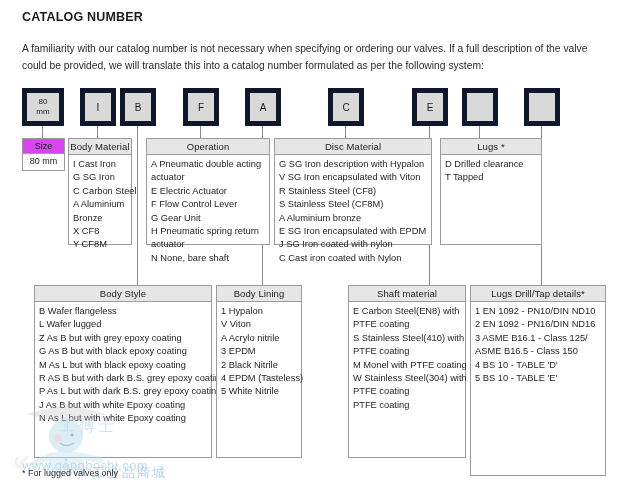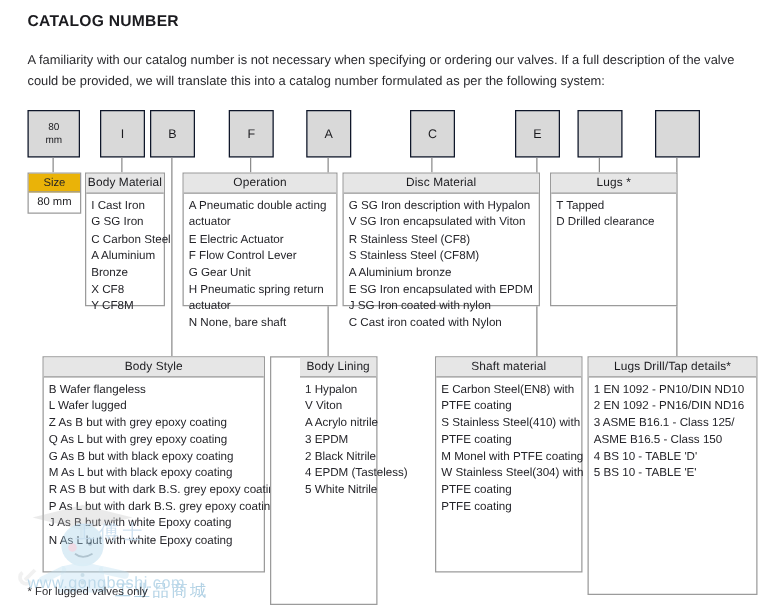--- a/index.html
+++ b/index.html
@@ -22,21 +22,21 @@
   }
   .intro {
     position:absolute; left:22px; top:40px; width:584px;
     font-size:10.3px; line-height:17px; color:#2a2a2e;
   }
 
   
   .codebox {
     position:absolute;
     background:#d9d9d9;
-    border:1px solid #0f172a;
+    border:5px solid #0f172a;
     display:flex; flex-direction:column;
     align-items:center; justify-content:center;
     font-size:10px; color:#1b1b1f;
     line-height:11px;
   }
   .codebox.small { font-size:8px; line-height:10px; }
 
   
   .vline {
     position:absolute;
@@ -63,21 +63,21 @@
     padding:3px 4px 2px 4px;
     font-size:9.3px;
     line-height:13.4px;
     color:#25252a;
   }
   .tbl .bd div { white-space:nowrap; }
 
   
   .sizebox { position:absolute; border:1px solid #9b9b9b; background:#fff; }
   .sizebox .hd {
-    background:#eab308; border-bottom:1px solid #9b9b9b;
+    background:#d946ef; border-bottom:1px solid #9b9b9b;
     text-align:center; font-size:9px; padding:2px 0;
   }
   .sizebox .bd { text-align:center; font-size:9px; padding:2px 0; }
 
   
   .footnote {
     position:absolute; left:22px; top:468px;
     font-size:9px; color:#2a2a2e;
   }
 
@@ -195,42 +195,41 @@
       <div>A Aluminium bronze</div>
       <div>E SG Iron encapsulated with EPDM</div>
       <div>J SG Iron coated with nylon</div>
       <div>C Cast iron coated with Nylon</div>
     </div>
   </div>
 
   <div class="tbl" style="left:440px; top:138px; width:102px; height:107px;">
     <div class="hd">Lugs *</div>
     <div class="bd">
+      <div>D Drilled clearance</div>
       <div>T Tapped</div>
-      <div>D Drilled clearance</div>
     </div>
   </div>
 
   <div class="tbl" style="left:34px; top:285px; width:178px; height:173px;">
     <div class="hd">Body Style</div>
     <div class="bd">
       <div>B Wafer flangeless</div>
       <div>L Wafer lugged</div>
       <div>Z As B but with grey epoxy coating</div>
-      <div>Q As L but with grey epoxy coating</div>
       <div>G As B but with black epoxy coating</div>
       <div>M As L but with black epoxy coating</div>
       <div>R AS B but with dark B.S. grey epoxy coating</div>
       <div>P As L but with dark B.S. grey epoxy coating</div>
       <div>J As B but with white Epoxy coating</div>
       <div>N As L but with white Epoxy coating</div>
     </div>
   </div>
 
-  <div class="tbl" style="left:216px; top:285px; width:86px; height:199px;padding-left:23px;">
+  <div class="tbl" style="left:216px; top:285px; width:86px; height:173px;">
     <div class="hd">Body Lining</div>
     <div class="bd">
       <div>1 Hypalon</div>
       <div>V Viton</div>
       <div>A Acrylo nitrile</div>
       <div>3 EPDM</div>
       <div>2 Black Nitrile</div>
       <div>4 EPDM (Tasteless)</div>
       <div>5 White Nitrile</div>
     </div>

